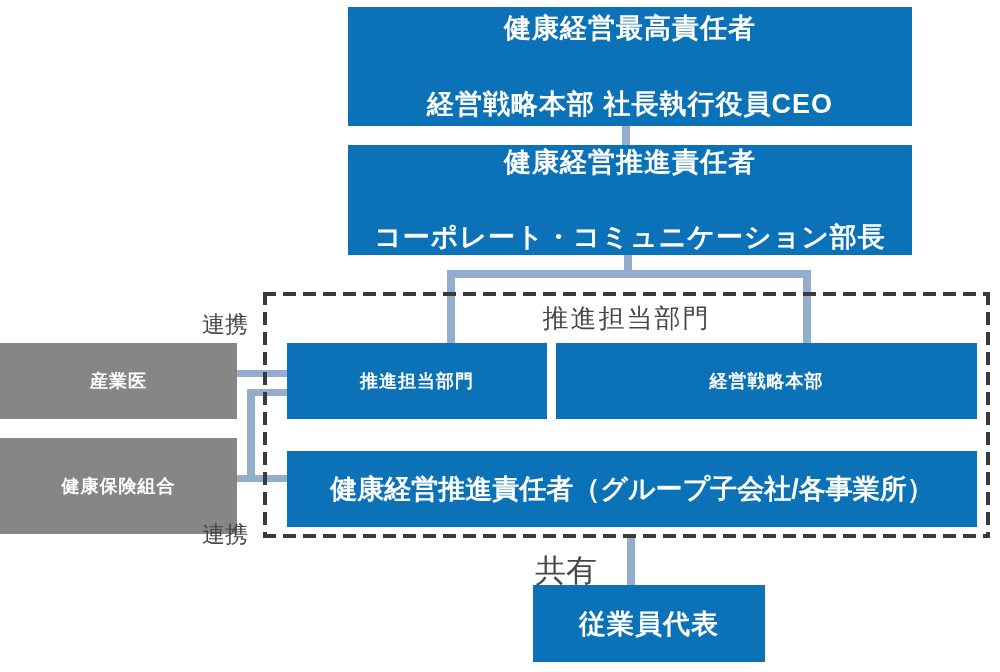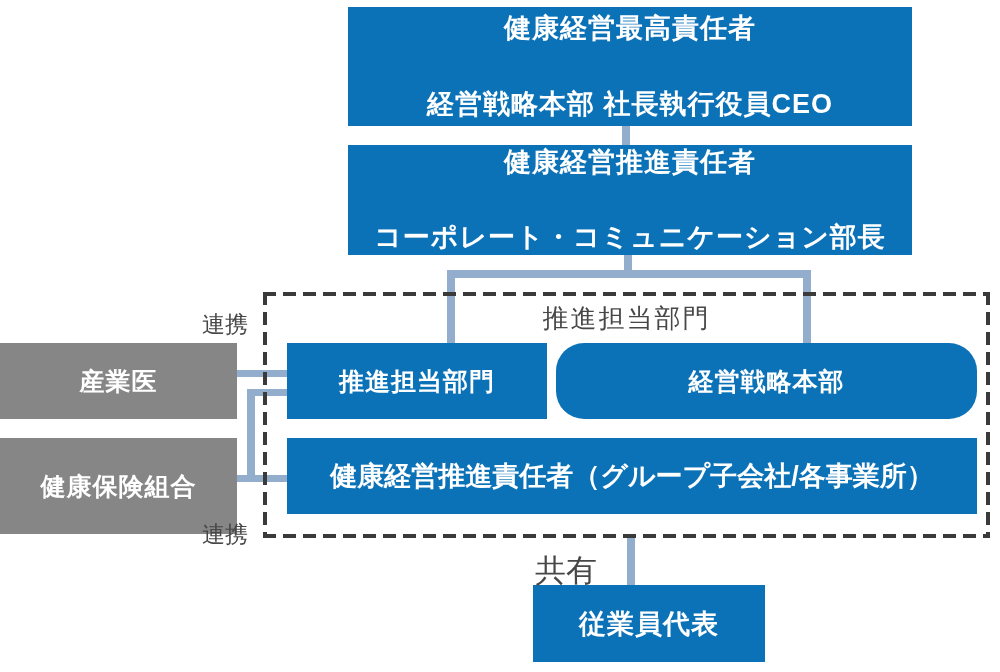--- a/index.html
+++ b/index.html
@@ -7,28 +7,28 @@
   #canvas{position:relative;width:1000px;height:672px;background:#fff;overflow:hidden;}
 
   
   .node{
     position:absolute;display:flex;flex-direction:column;align-items:center;justify-content:center;
     color:var(--box-text,#fff);font-weight:bold;text-align:center;z-index:2;letter-spacing:1px;
   }
   .node.blue{background:var(--box-blue,#0c72b7);}
   .node.gray{background:var(--box-gray,#868686);}
   .two-line{font-size:27px;line-height:39px;}
-  .one-line-lg{font-size:25px;}
+  .one-line-lg{font-size:18px;}
   .one-line-md{font-size:27px;}
 
   #ceo-box{left:348px;top:7px;width:564px;height:119px;gap:37px;}
   #promoter-box{left:348px;top:145px;width:564px;height:110px;gap:36px;}
   #soumu-box{left:287px;top:343px;width:260px;height:76px;}
-  #keiei-box{left:556px;top:343px;width:421px;height:76px;border-radius:28px;}
-  #group-box{left:287px;top:438px;width:690px;height:76px;letter-spacing:0;}
+  #keiei-box{left:556px;top:343px;width:421px;height:76px;}
+  #group-box{left:287px;top:451px;width:690px;height:76px;letter-spacing:0;}
   #sangyoui-box{left:0;top:343px;width:237px;height:76px;}
   #kenpo-box{left:0;top:438px;width:237px;height:96px;}
   #employee-box{left:533px;top:585px;width:232px;height:77px;}
 
   
   .conn{position:absolute;background:var(--connector,#93aecd);z-index:1;}
   #conn-ceo-promoter{left:622px;top:126px;width:8px;height:19px;}
   #conn-stub{left:624px;top:255px;width:8px;height:18px;}
   #conn-split{left:447px;top:270px;width:364px;height:8px;}
   #conn-drop-left{left:447px;top:270px;width:8px;height:73px;}

